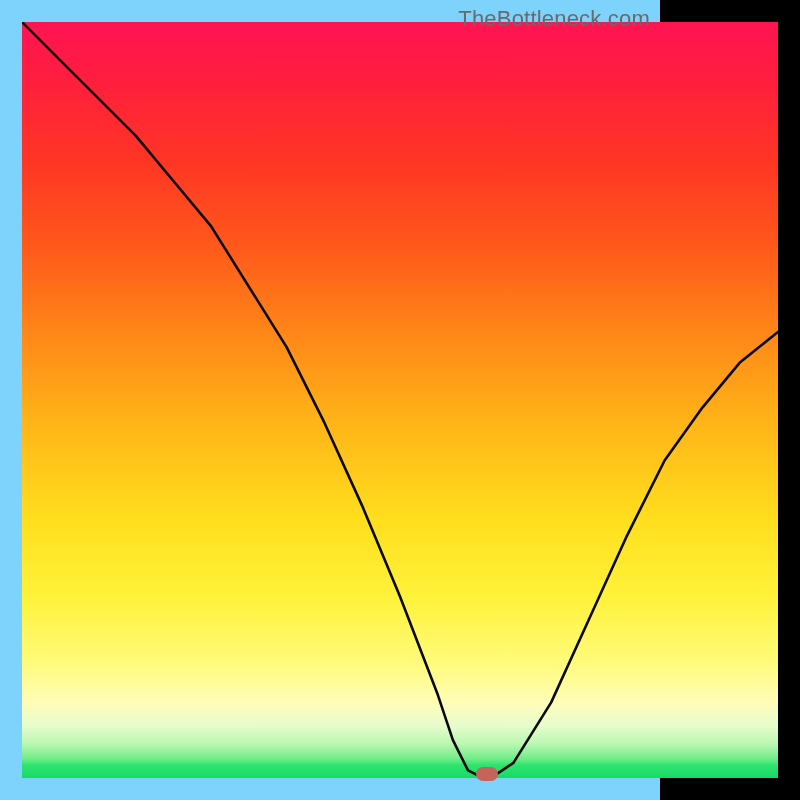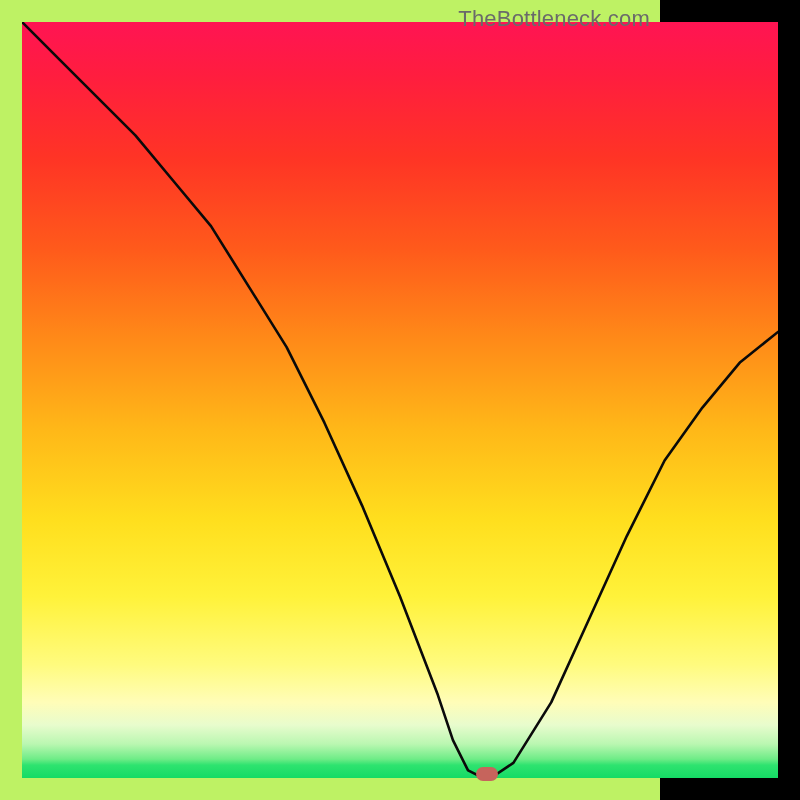--- a/index.html
+++ b/index.html
@@ -8,21 +8,21 @@
     width: 800px;
     height: 800px;
     background: #000;
     overflow: hidden;
     font-family: Arial, Helvetica, sans-serif;
   }
   .container {
     width: 660px;
     height: 800px;
     position: relative;
-    background: #bef264;
+    background: #7dd3fc;
   }
   .watermark {
     position: absolute;
     top: 6px;
     right: 10px;
     color: #6a6a6a;
     font-size: 22px;
     font-weight: 500;
     letter-spacing: 0.2px;
     z-index: 50;

